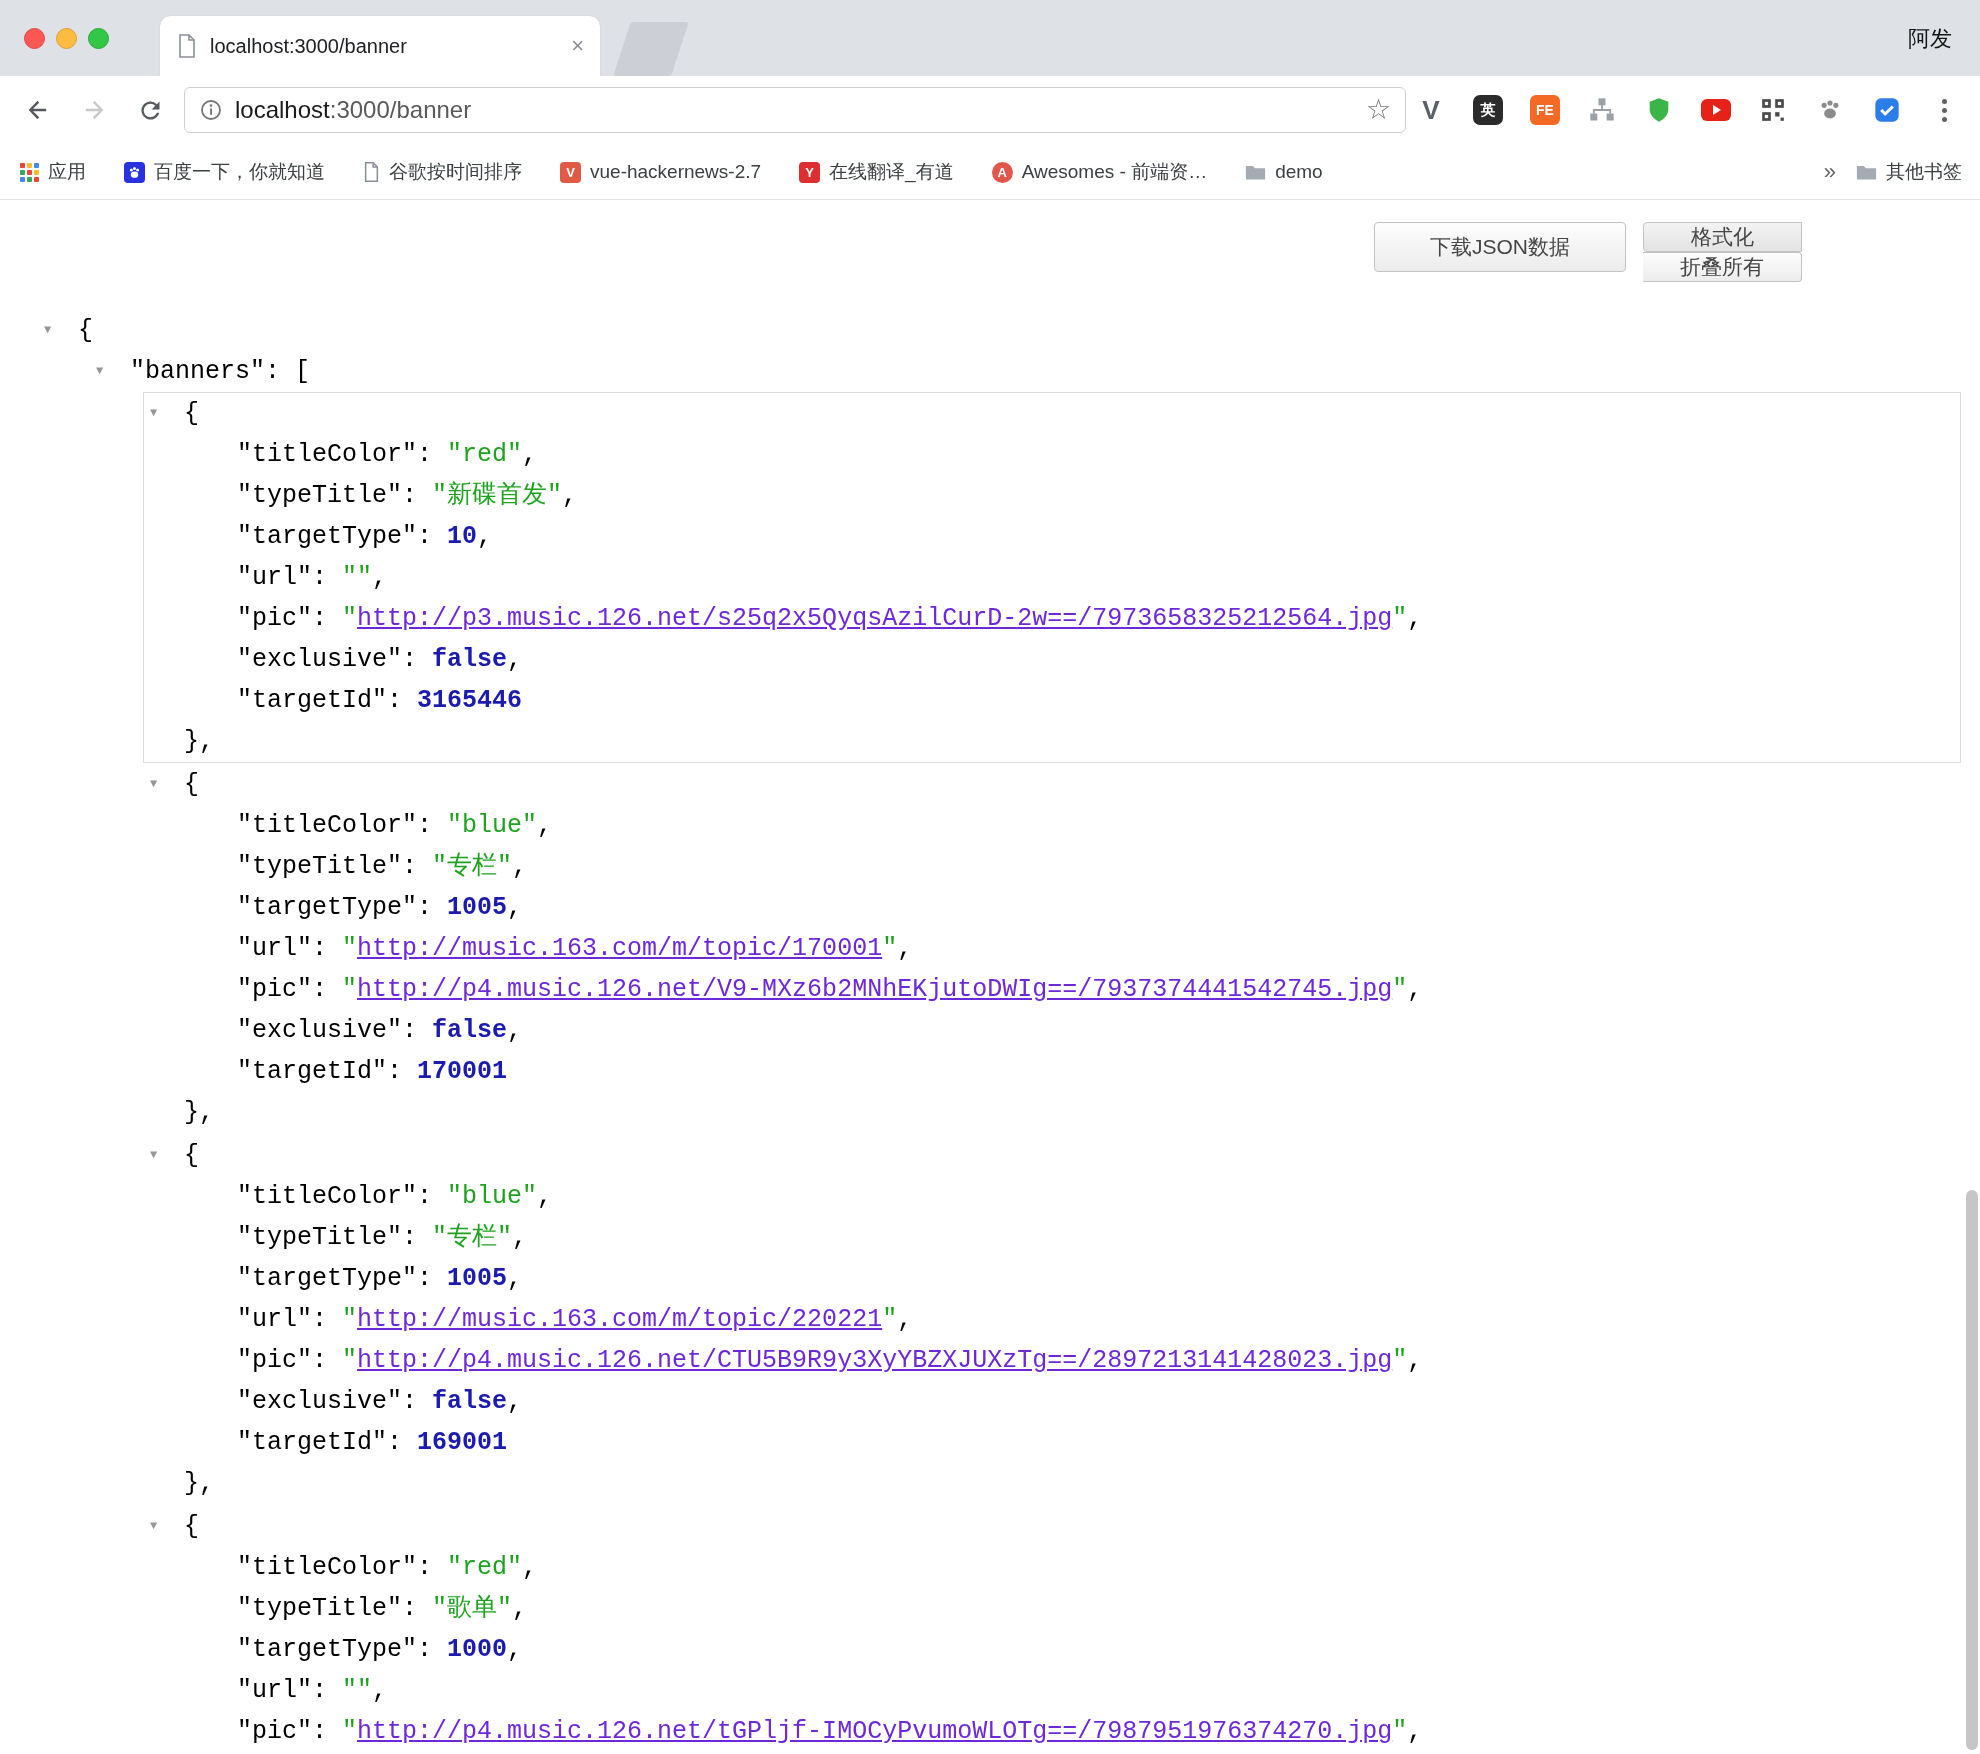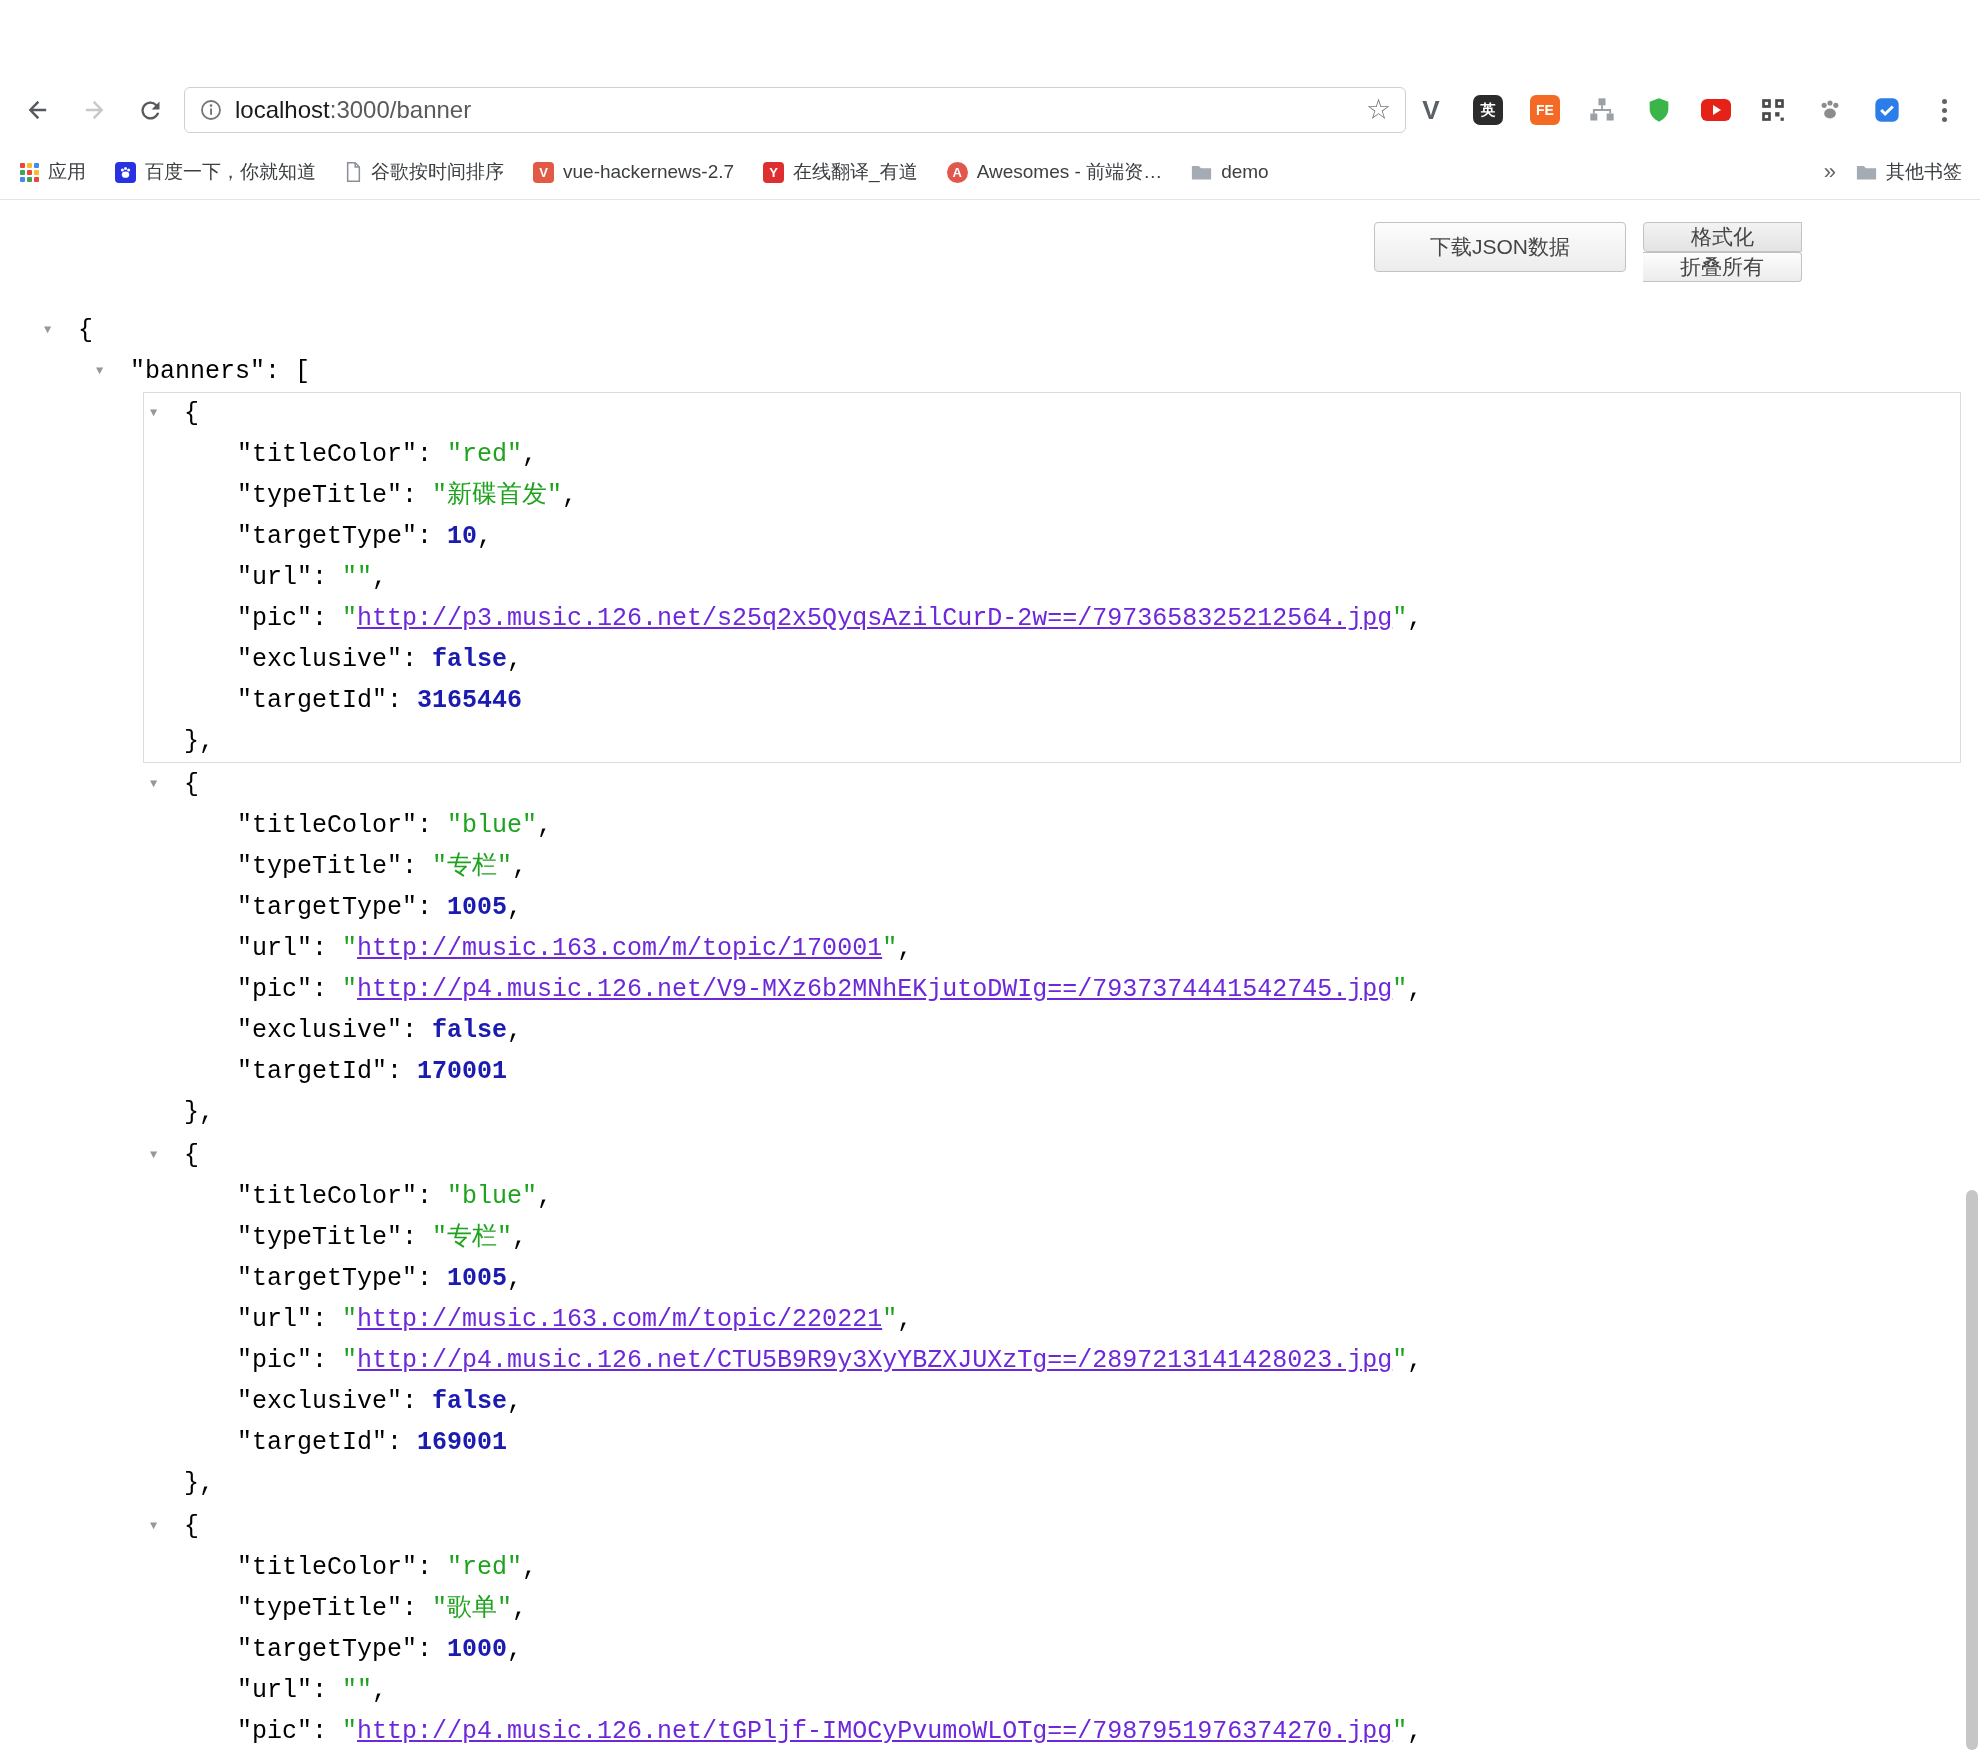--- a/index.html
+++ b/index.html
@@ -34,21 +34,21 @@
   .ic-box{width:30px;height:30px;border-radius:6px;display:flex;align-items:center;justify-content:center;color:#fff;font-weight:bold;}
   .ic-fe{background:#f46a25;font-size:14px;}
   .ic-translate{background:#2b2b2b;font-size:15px;border-radius:7px;}
   .ic-vimium{color:#5b6066;font-weight:bold;font-size:26px;}
   .menu-dots{display:flex;flex-direction:column;gap:4px;align-items:center;}
   .menu-dots i{width:5px;height:5px;border-radius:50%;background:#5f6368;}
 
   
   .bookmarks{position:absolute;top:145px;left:0;right:0;height:55px;background:#fff;border-bottom:1px solid #e4e4e4;
              display:flex;align-items:center;box-sizing:border-box;}
-  .bm-left{display:flex;align-items:center;gap:29px;padding-left:20px;}
+  .bm-left{display:flex;align-items:center;gap:38px;padding-left:20px;}
   .bm-item{display:flex;align-items:center;gap:9px;font-size:19px;color:#3c4043;white-space:nowrap;}
   .bm-right{position:absolute;right:18px;display:flex;align-items:center;gap:20px;}
   .bm-chevron{font-size:22px;color:#666;}
   .apps-grid{display:grid;grid-template-columns:repeat(3,5px);grid-gap:2px;}
   .apps-grid i{width:5px;height:5px;border-radius:1px;}
   .ag1{background:#e8453c}.ag2{background:#f9bb2d}.ag3{background:#4688f1}
   .ag4{background:#3aa757}.ag5{background:#e8453c}.ag6{background:#f9bb2d}
   .ag7{background:#4688f1}.ag8{background:#3aa757}.ag9{background:#e8453c}
   .bm-sq{width:21px;height:21px;border-radius:4px;display:flex;align-items:center;justify-content:center;
          color:#fff;font-size:13px;font-weight:bold;}
@@ -81,20 +81,39 @@
   .jnum{color:#1b1bb0;font-weight:bold;}
   .jlink{color:#6d28d9;text-decoration:underline;}
 
   .scroll-thumb{position:absolute;right:2px;top:990px;width:12px;height:560px;border-radius:6px;background:#c6c6c6;}
 </style>
 </head>
 <body>
 
 <div class="page">
 
+  <div class="tabstrip">
+    <div class="traffic">
+      <span class="light red"></span>
+      <span class="light yellow"></span>
+      <span class="light green"></span>
+    </div>
+    <div class="tab">
+      <span style="display:flex;">
+        <svg width="22" height="24" viewBox="0 0 20 24">
+            <path d="M3 1h9l5 5v17H3z" fill="#fff" stroke="#8a8f98" stroke-width="1.6"></path>
+            <path d="M12 1v5h5" fill="none" stroke="#8a8f98" stroke-width="1.6"></path>
+          </svg>
+      </span>
+      <span class="tab-title">localhost:3000/banner</span>
+      <span class="tab-close">×</span>
+    </div>
+    <div class="newtab-stub"></div>
+    <div class="profile-name">阿发</div>
+  </div>
 
   <div class="navbar">
     <span class="navicon" style="left:22px;">
       <svg width="28" height="28" viewBox="0 0 24 24">
           <path d="M19 11H7.8l5.2-5.2L11.6 4 4 12l7.6 8 1.4-1.8L7.8 13H19z" fill="#55585c"></path>
         </svg>
     </span>
     <span class="navicon" style="left:78px;">
       <svg width="28" height="28" viewBox="0 0 24 24">
           <path d="M5 11h11.2l-5.2-5.2L12.4 4 20 12l-7.6 8-1.4-1.8 5.2-5.2H5z" fill="#c8c8c8"></path>

